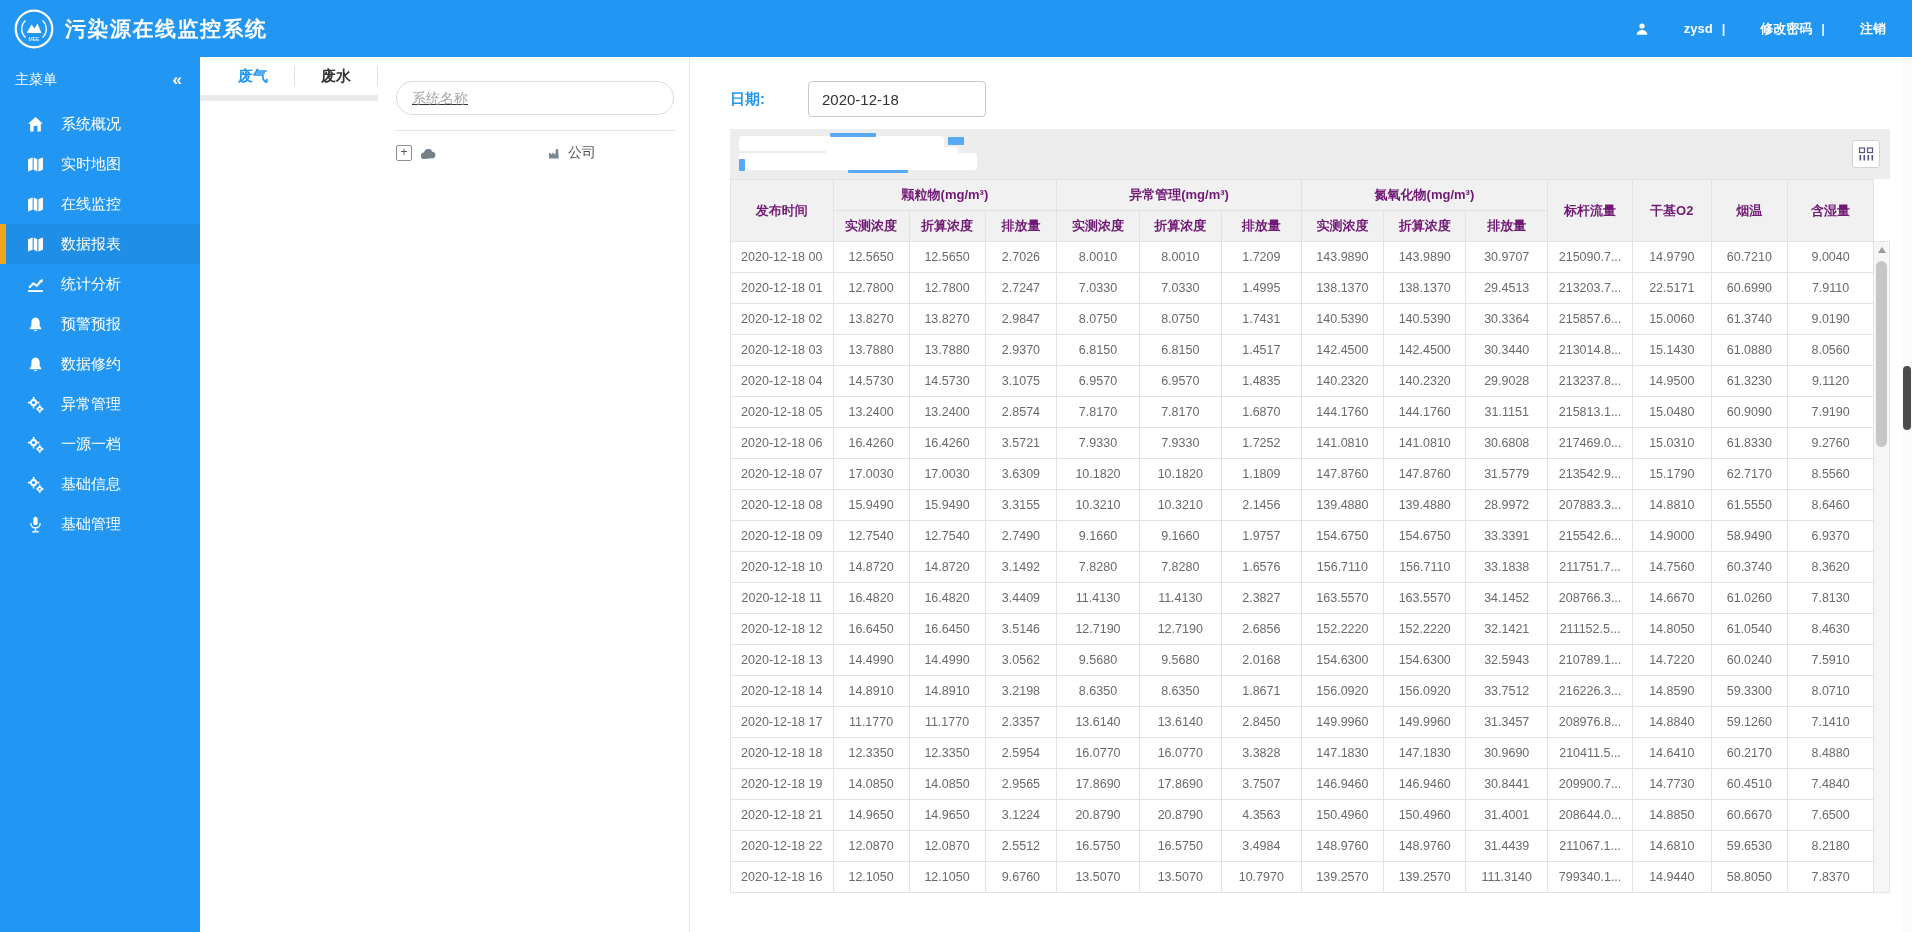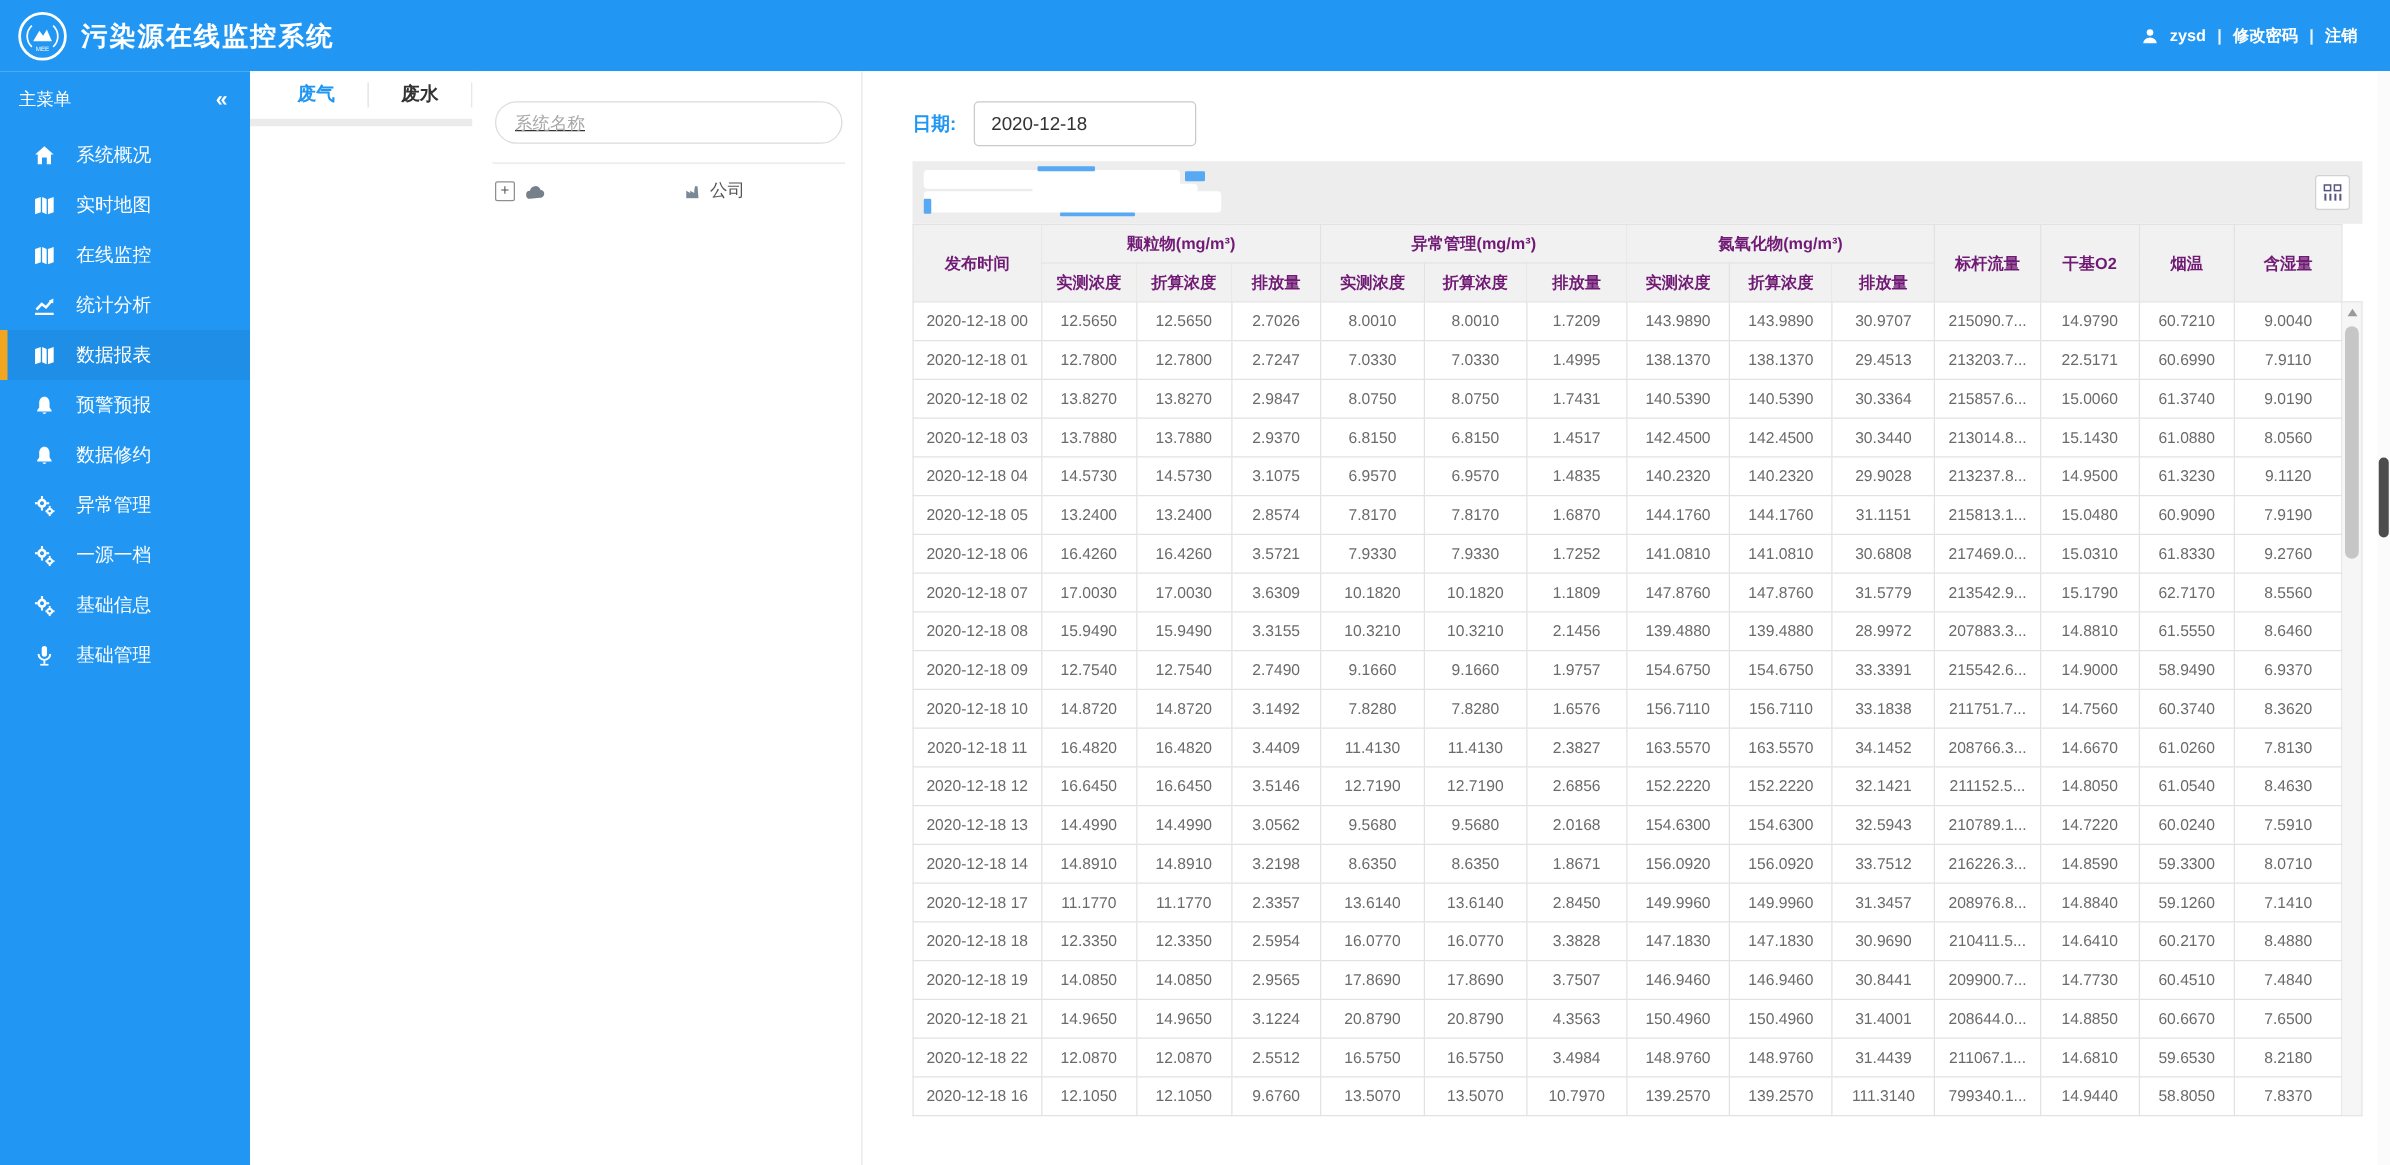--- a/index.html
+++ b/index.html
@@ -6,21 +6,21 @@
   .app{position:relative;width:1912px;height:932px;overflow:hidden;background:#fff;
        font-family:"Liberation Sans","DejaVu Sans",sans-serif;}
 
   
   .topbar{height:57px;background:#2196F3;display:flex;align-items:center;
           justify-content:space-between;padding:0 26px 0 14px;box-sizing:border-box;color:#fff;}
   .brand{display:flex;align-items:center;gap:11px;}
   .logo{width:40px;height:40px;display:inline-flex;}
   .app-title{font-size:21px;font-weight:bold;letter-spacing:1.5px;}
   .user-area{display:flex;align-items:center;gap:9px;font-size:13px;font-weight:bold;}
-  .user-area .lnk{color:#fff;cursor:pointer;}
+  .user-area .lnk{color:#fff;cursor:pointer;margin-left:26px;}
   .sep{opacity:.9;}
 
   
   .layout{display:flex;height:875px;}
   .sidebar{width:200px;flex-shrink:0;background:#2196F3;color:#fff;}
   .side-head{display:flex;align-items:center;justify-content:space-between;
              padding:13px 18px 8px 15px;font-size:14px;}
   .collapse{font-size:17px;font-weight:bold;cursor:pointer;}
   .side-menu{margin-top:6px;}
   .side-item{position:relative;display:flex;align-items:center;gap:15px;height:40px;
@@ -50,21 +50,21 @@
   .expand-box{width:14px;height:14px;border:1px solid #8f8f8f;border-radius:2px;color:#555;
               font-size:12px;line-height:12px;text-align:center;flex-shrink:0;}
   .cloud-ic{display:inline-flex;opacity:.85;}
   .redacted-gap{width:96px;height:12px;}
 
   
   .main-panel{flex:1;position:relative;padding:24px 22px 0 40px;box-sizing:border-box;min-width:0;}
   .date-row{display:flex;align-items:center;gap:14px;height:36px;margin-bottom:12px;}
   .date-label{color:#2196F3;font-size:15px;font-weight:bold;}
   .date-input{width:178px;height:36px;border:1px solid #c9c9c9;border-radius:4px;padding:12px 13px;
-              font-size:15px;color:#333;box-sizing:border-box;outline:none;}
+              font-size:15px;color:#333;box-sizing:border-box;outline:none;margin-left:29px;}
 
   .toolbar{position:relative;height:50px;background:#ededed;}
   .blob{position:absolute;background:#fff;border-radius:3px;}
   .frag{position:absolute;background:#58a9f3;border-radius:1px;}
   .colpick{position:absolute;right:10px;top:11px;width:28px;height:28px;background:#fff;
            border:1px solid #d2d2d2;border-radius:3px;display:flex;align-items:center;
            justify-content:center;cursor:pointer;padding:0;}
 
   
   .table-zone{display:flex;align-items:stretch;}
@@ -145,39 +145,39 @@
           <div class="side-item">
             <span class="side-icon">
               <svg viewBox="0 0 16 16" fill="#fff">
                 <path d="M1 3 5.3 1.5 5.3 13 1 14.5Z"></path>
                 <path d="M6.3 1.5 9.7 3 9.7 14.5 6.3 13Z"></path>
                 <path d="M10.7 3 15 1.5 15 13 10.7 14.5Z"></path>
               </svg>
             </span>
             <span class="side-label">在线监控</span>
           </div>
+          <div class="side-item active">
+            <span class="side-icon">
+              <svg viewBox="0 0 16 16" fill="#fff">
+                <path d="M1 3 5.3 1.5 5.3 13 1 14.5Z"></path>
+                <path d="M6.3 1.5 9.7 3 9.7 14.5 6.3 13Z"></path>
+                <path d="M10.7 3 15 1.5 15 13 10.7 14.5Z"></path>
+              </svg>
+            </span>
+            <span class="side-label">数据报表</span>
+          </div>
           <div class="side-item">
             <span class="side-icon">
               <svg viewBox="0 0 16 16">
                 <path d="M1 13.3 H15 V15 H1Z" fill="#fff"></path>
                 <polyline points="2,11 6,6.8 9.2,9.2 13.6,4.2" fill="none" stroke="#fff" stroke-width="1.9"></polyline>
                 <path d="M14.8 2.6 14.6 6.4 11.4 4.4Z" fill="#fff"></path>
               </svg>
             </span>
             <span class="side-label">统计分析</span>
-          </div>
-          <div class="side-item active">
-            <span class="side-icon">
-              <svg viewBox="0 0 16 16" fill="#fff">
-                <path d="M1 3 5.3 1.5 5.3 13 1 14.5Z"></path>
-                <path d="M6.3 1.5 9.7 3 9.7 14.5 6.3 13Z"></path>
-                <path d="M10.7 3 15 1.5 15 13 10.7 14.5Z"></path>
-              </svg>
-            </span>
-            <span class="side-label">数据报表</span>
           </div>
           <div class="side-item">
             <span class="side-icon">
               <svg viewBox="0 0 16 16" fill="#fff">
                 <path d="M8 1.3 C5.6 1.3 4.1 3.3 4.1 5.9 V9.4 L2.6 11.4 V12.4 H13.4 V11.4 L11.9 9.4 V5.9 C11.9 3.3 10.4 1.3 8 1.3Z"></path>
                 <path d="M6.4 13.2 A1.7 1.7 0 0 0 9.6 13.2Z"></path>
               </svg>
             </span>
             <span class="side-label">预警预报</span>
           </div>

